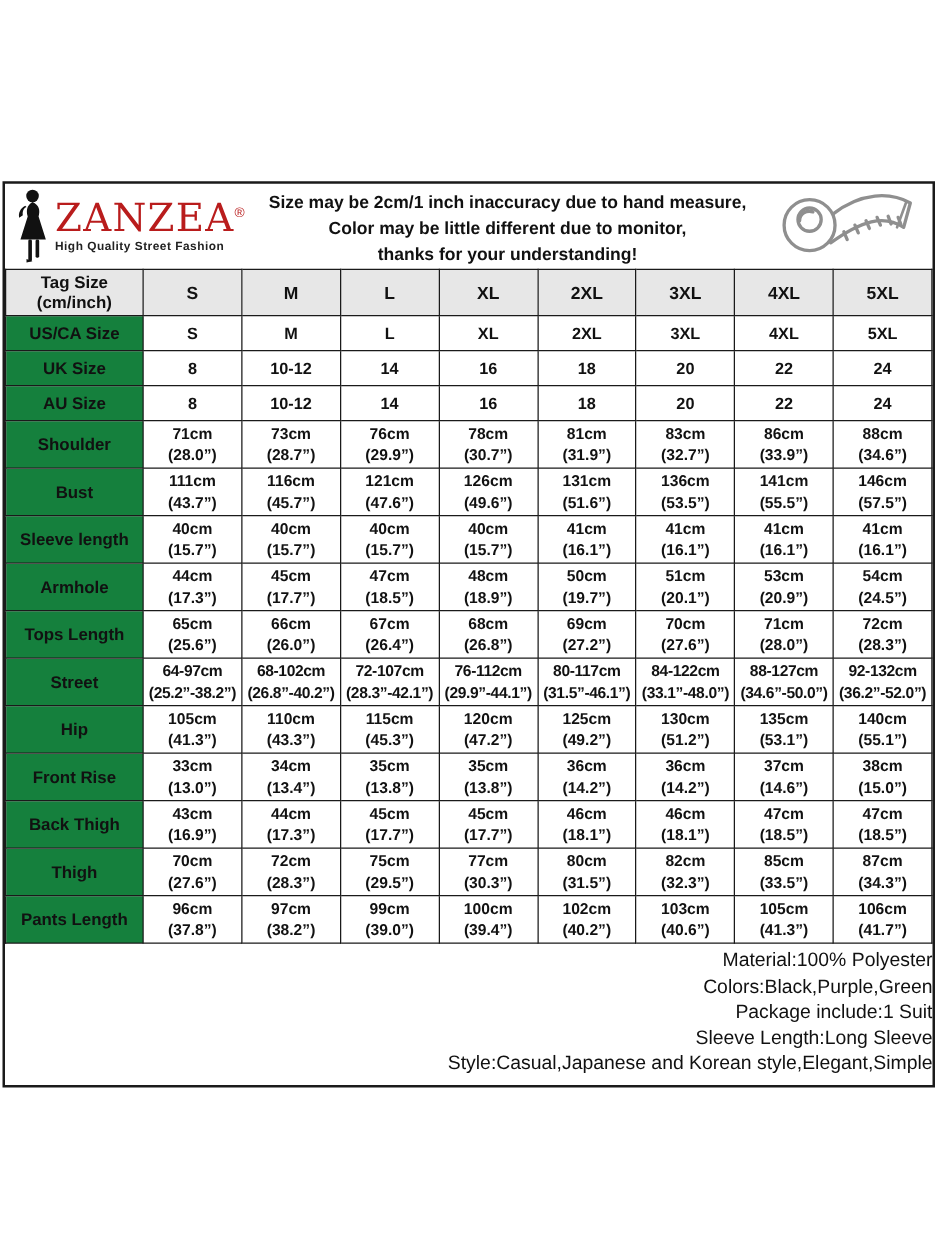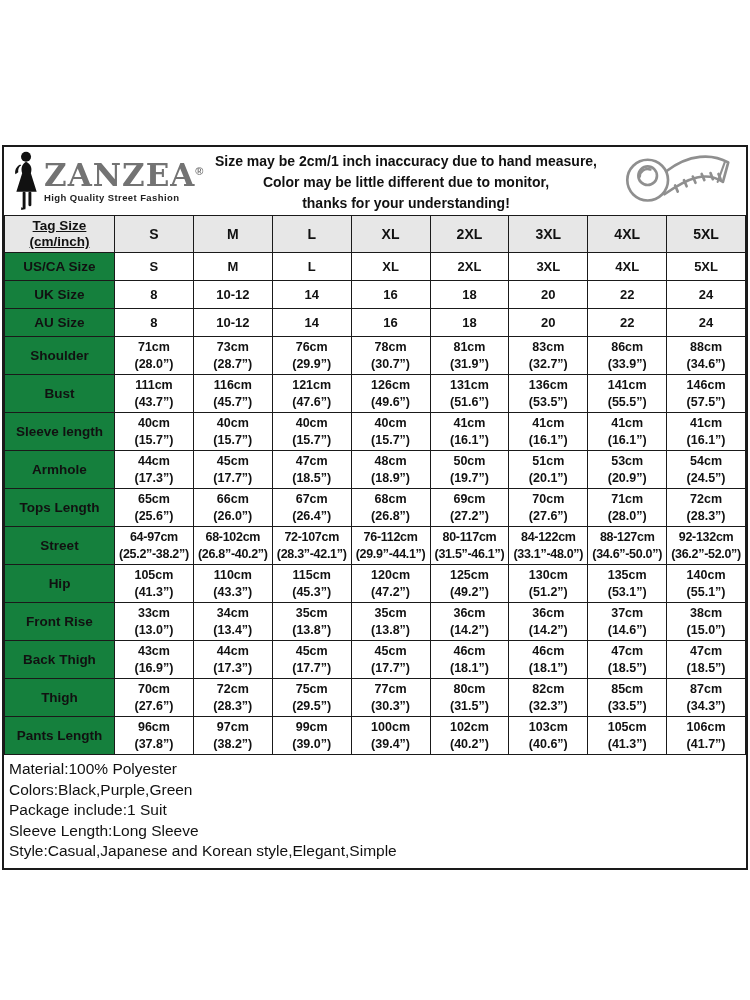--- a/index.html
+++ b/index.html
@@ -10,43 +10,43 @@
   }
   .sheet {
     position:absolute; left:2px; top:145px; width:742px;
     border:2px solid #1a1a1a; background:#fff;
   }
   
   .hdr { display:flex; align-items:center; height:68px; overflow:hidden; }
   .logo { display:flex; align-items:center; padding:2px 4px 2px 8px; width:196px; box-sizing:border-box; }
   .logo-fig { flex:0 0 auto; margin-right:2px; }
   .logo-txt { line-height:1; }
-  .brand-line { font-family:"DejaVu Serif", serif; font-weight:bold; font-size:31px; letter-spacing:1px; color:#737373; white-space:nowrap;text-align:center; }
+  .brand-line { font-family:"DejaVu Serif", serif; font-weight:normal; font-size:31px; letter-spacing:1px; color:#b91c1c; white-space:nowrap;text-align:center; }
   .brand-reg { font-size:11px; vertical-align:super; font-family:"Liberation Sans", sans-serif; }
   .tagline { font-size:9.5px; font-weight:bold; letter-spacing:.4px; margin-top:2px; color:#222; white-space:nowrap; }
   .notice { flex:1; text-align:center; font-weight:bold; font-size:14px; line-height:21px; padding-top:2px; }
   .tape-wrap { width:128px; display:flex; justify-content:center; align-items:center; padding-right:6px; }
   
   table { border-collapse:collapse; width:100%; table-layout:fixed; }
   col.labcol { width:110px; }
   th, td {
     border:1px solid #1a1a1a; text-align:center; vertical-align:middle;
     white-space:pre-line; padding:0 1px; overflow:hidden;
   }
   thead th { background:#e7e7e7; font-size:14px; height:36px; line-height:16px; }
-  thead th.lab { font-size:13.5px;text-decoration:underline; }
+  thead th.lab { font-size:13.5px; }
   tbody th { background:#15803d; font-size:13.5px; font-weight:bold; }
   td { font-weight:bold; font-size:13px; }
   tr.single td, tr.single th { height:27px; }
   tr.double td { height:37px; font-size:12.5px; line-height:17px; }
   tr.double th { height:37px; }
   td.sm { font-size:11.5px; letter-spacing:-0.3px; }
   
   .foot { padding:4px 0 6px 5px; font-size:15.5px; line-height:20.5px; font-weight:normal; }
-  .foot div { white-space:nowrap; }
+  .foot div { white-space:nowrap;text-align:right; }
 </style>
 </head>
 <body>
 
 <div class="sheet">
 
   <div class="hdr">
     <div class="logo">
       <svg class="logo-fig" width="30" height="60" viewBox="0 0 30 62" aria-hidden="true">
         <g fill="#111">

